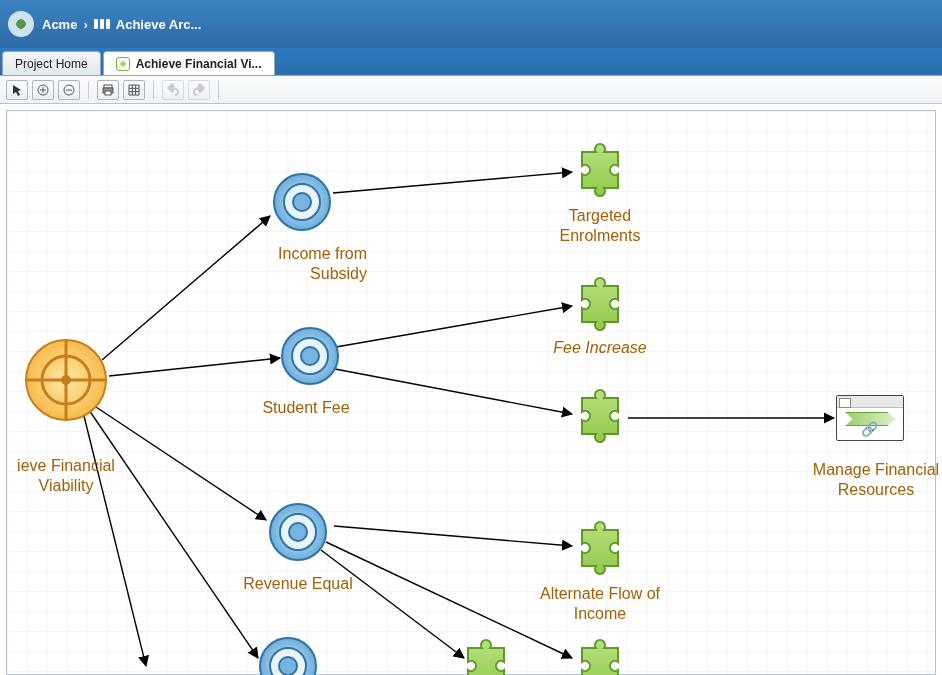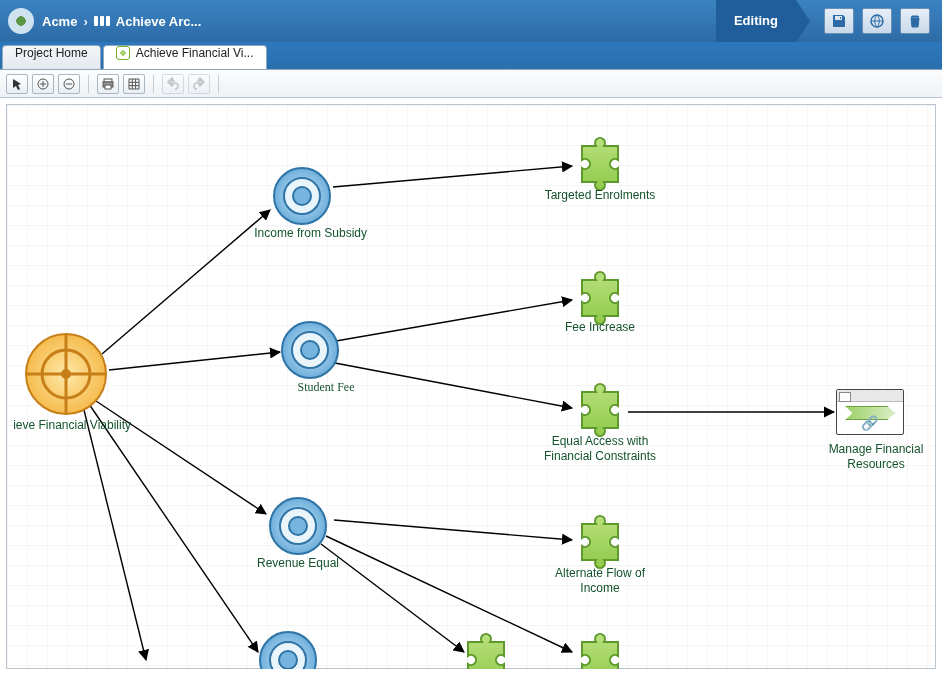--- a/index.html
+++ b/index.html
@@ -8,21 +8,21 @@
     font-size: 12px;
     width: 942px;
     height: 675px;
     overflow: hidden;
     background: #fff;
     color: #222;
   }
 
   
   .header {
-    height: 42px;
+    height: 48px;
     background: linear-gradient(#3b83c2, #2d6ba6);
     display: flex;
     align-items: center;
     color: #fff;
     position: relative;
   }
   .logo {
     width: 26px; height: 26px; margin: 0 8px;
     border: 2px solid #cfe2f0; border-radius: 50%;
     background: radial-gradient(#5b9646 30%, #cfe2f0 31%);
@@ -65,24 +65,24 @@
     display:flex; align-items:flex-end;
     padding-left:2px;
     border-bottom:1px solid #8fa8bd;
   }
   .tab {
     height:24px;
     background:linear-gradient(#f3f6f9,#e3e9ef);
     border:1px solid #8fa8bd; border-bottom:none;
     border-radius:4px 4px 0 0;
     padding:0 12px; margin-right:2px;
-    display:flex;align-items:flex-start; gap:6px;
+    display:flex;align-items:center; gap:6px;
     font-size:12px; color:#222; cursor:pointer;
   }
-  .tab.active { background:#fff; font-weight:normal; }
+  .tab.active { background:#fff; font-weight:bold; }
   .tab-icon { width:14px;height:14px; }
   .tab-icon.goal {
     background:radial-gradient(circle,#a8d46f 30%, transparent 31%);
     border:1px solid #76b12e; border-radius:3px;
   }
 
   
   .toolbar {
     height:28px;
     background:linear-gradient(#fbfcfd,#eef2f6);
@@ -114,25 +114,26 @@
     background:
       linear-gradient(#f5f5f5 1px,transparent 1px) 0 0/20px 20px,
       linear-gradient(90deg,#f5f5f5 1px,transparent 1px) 0 0/20px 20px,
       #ffffff;
   }
   .canvas-svg { position:absolute; inset:6px; }
 
   .node-label {
     position:absolute;
     text-align:center;
-    font-size:12px;
-    color:#14532d;
+    font-size:16px;
+    color:#a16207;
     width:130px;
     transform:translateX(-50%);
     line-height:1.25;
+    margin-top:12px;
   }
 
   
   .refcard {
     position:absolute;
     width:68px;height:46px;
     background:#fff;
     border:1px solid #444;
     border-radius:2px;
   }
@@ -158,41 +159,20 @@
   <div class="logo"></div>
   <div class="crumb">
     <span>Acme</span>
     <span class="crumb-sep">›</span>
     <span class="crumb-icon">
         <span></span>
         <span></span>
         <span></span>
       </span>
     <span>Achieve Arc...</span>
-  </div>
-  <div class="mode-wrap">
-    <div class="mode-arrow">Editing</div>
-    <div class="hdr-btns">
-      <div class="hdr-btn">
-        <svg width="16" height="16" viewBox="0 0 16 16">
-            <path fill="#2d6ba6" d="M2 2h10l2 2v10H2zM4 3v4h7V3zM9 4h1v2H9zM4 9h8v4H4z"></path>
-          </svg>
-      </div>
-      <div class="hdr-btn">
-        <svg width="16" height="16" viewBox="0 0 16 16">
-            <circle cx="8" cy="8" r="6" fill="none" stroke="#2d6ba6" stroke-width="1.4"></circle>
-            <path d="M2 8h12M8 2c3 3 3 9 0 12M8 2c-3 3-3 9 0 12" stroke="#2d6ba6" fill="none"></path>
-          </svg>
-      </div>
-      <div class="hdr-btn">
-        <svg width="16" height="16" viewBox="0 0 16 16">
-            <path fill="#2d6ba6" d="M5 3h6l1 1H4zM4 5h8l-1 9H5zM7 7v5M9 7v5" stroke="#2d6ba6"></path>
-          </svg>
-      </div>
-    </div>
   </div>
 </div>
 
 <div class="tabstrip">
   <div class="tab">
     <span>Project Home</span>
   </div>
   <div class="tab active">
     <span class="tab-icon goal"></span>
     <span>Achieve Financial Vi...</span>
@@ -313,25 +293,24 @@
     <use href="#puzzle" x="480" y="556"></use>
     <use href="#puzzle" x="594" y="556"></use>
   </svg>
 
   <div class="refcard" style="left:836px;top:291px;">
     <div class="bar"></div>
     <div class="chev"></div>
     <div class="link">🔗</div>
   </div>
 
-  <div class="node-label" style="left:66px; top:320px;text-align:right;">ieve Financial Viability</div>
+  <div class="node-label" style="left:66px; top:340px;">ieve Financial Viability</div>
 
   <div class="node-label" style="left:302px;top:128px;text-align:right;">Income from Subsidy</div>
-  <div class="node-label" style="left:326px;top:282px;font-family:Liberation Serif, serif;">Student Fee</div>
+  <div class="node-label" style="left:306px;top:282px;">Student Fee</div>
   <div class="node-label" style="left:298px;top:458px;">Revenue Equal</div>
 
   <div class="node-label" style="left:600px;top:90px;">Targeted Enrolments</div>
-  <div class="node-label" style="left:600px;top:222px;">Fee Increase</div>
-  <div class="node-label" style="left:600px;top:336px;">Equal Access with Financial Constraints</div>
+  <div class="node-label" style="left:600px;top:222px;font-style:italic;">Fee Increase</div>
   <div class="node-label" style="left:600px;top:468px;">Alternate Flow of Income</div>
 
   <div class="node-label" style="left:876px;top:344px;">Manage Financial Resources</div>
 </div>
 
 </body></html>

